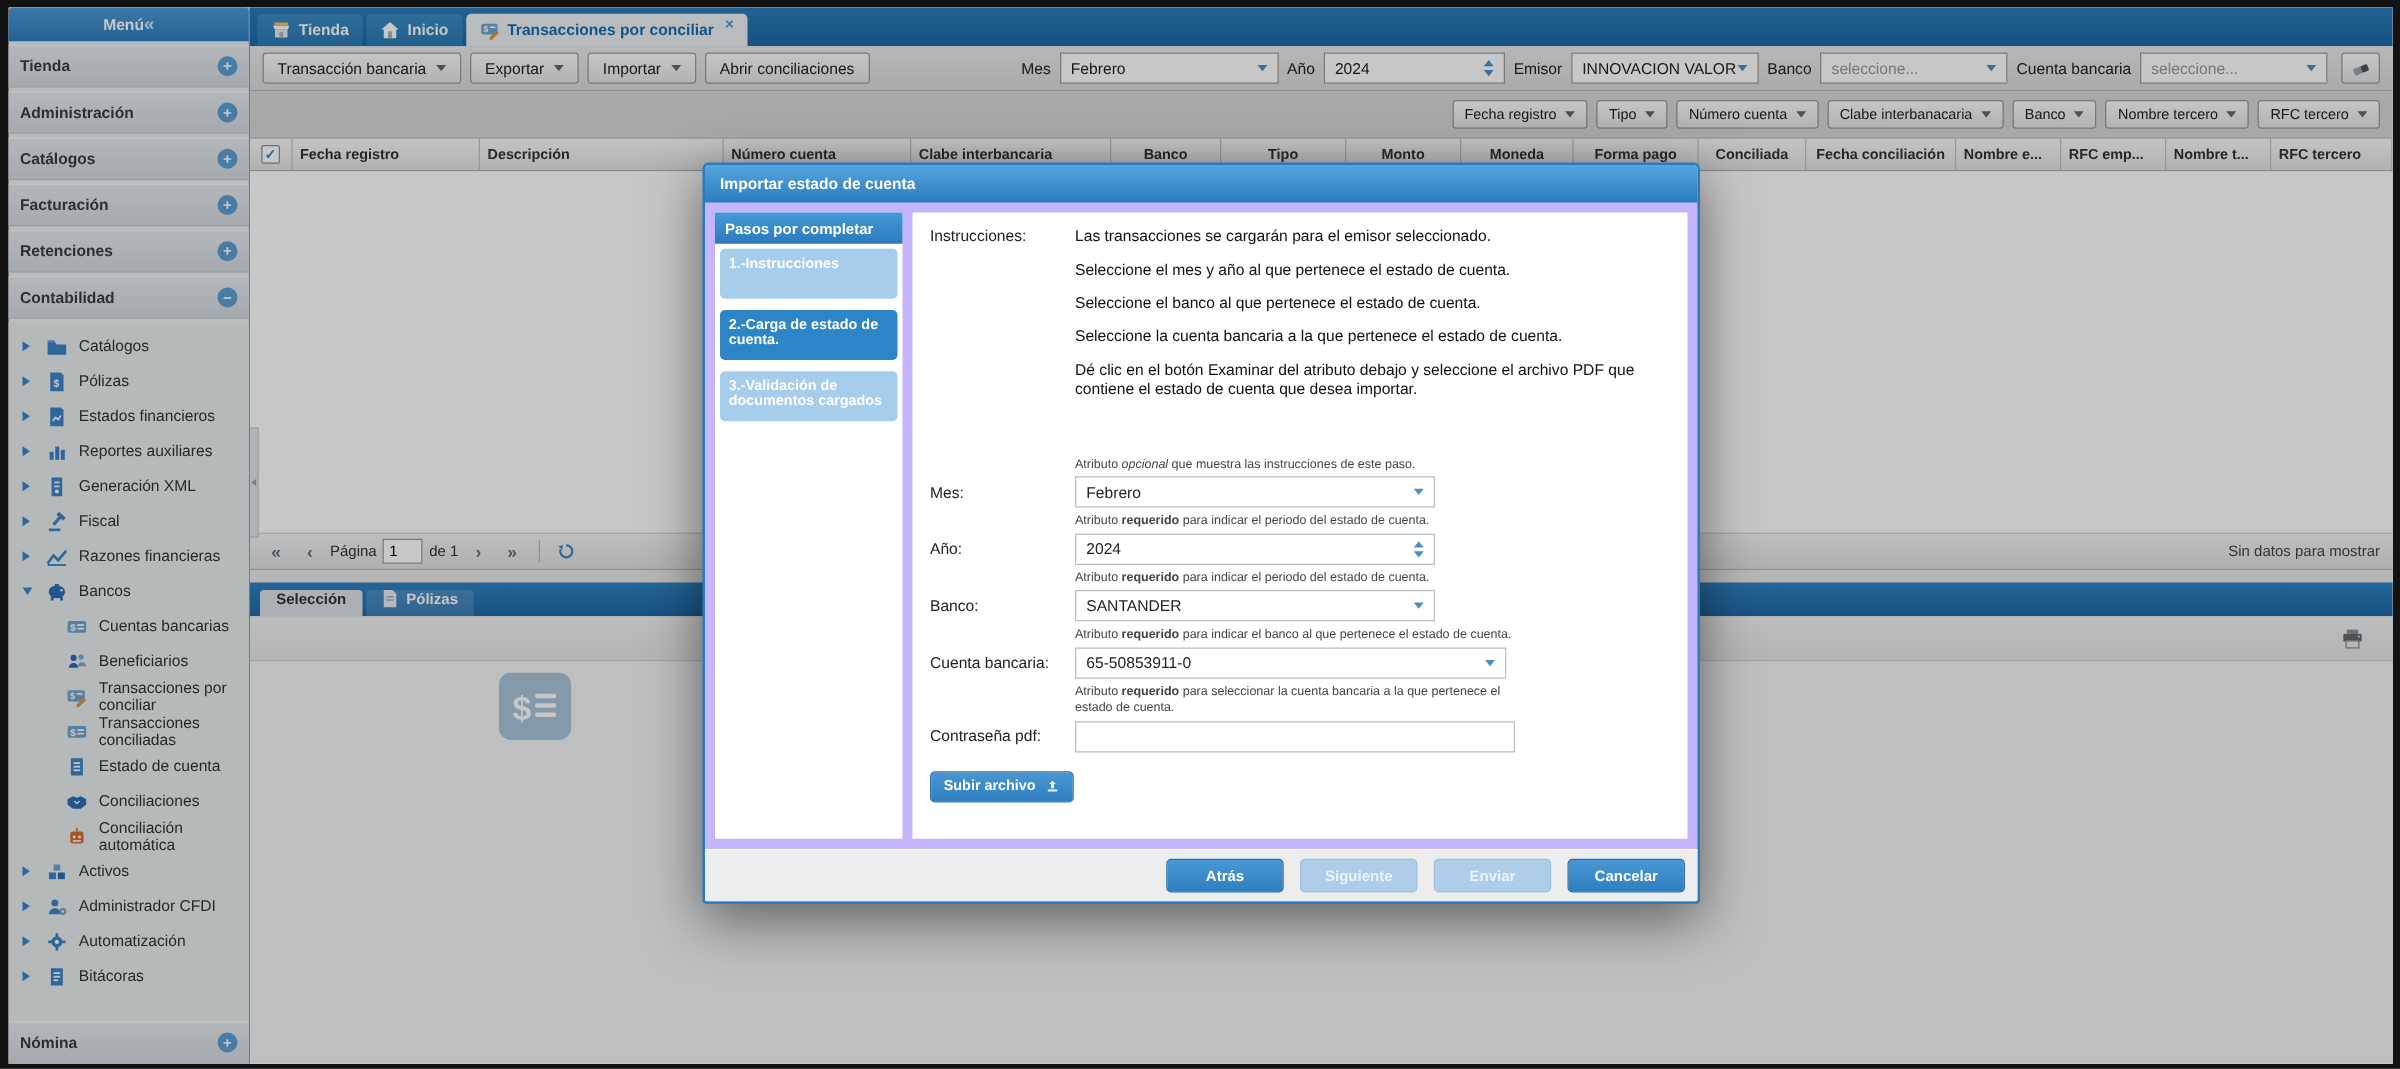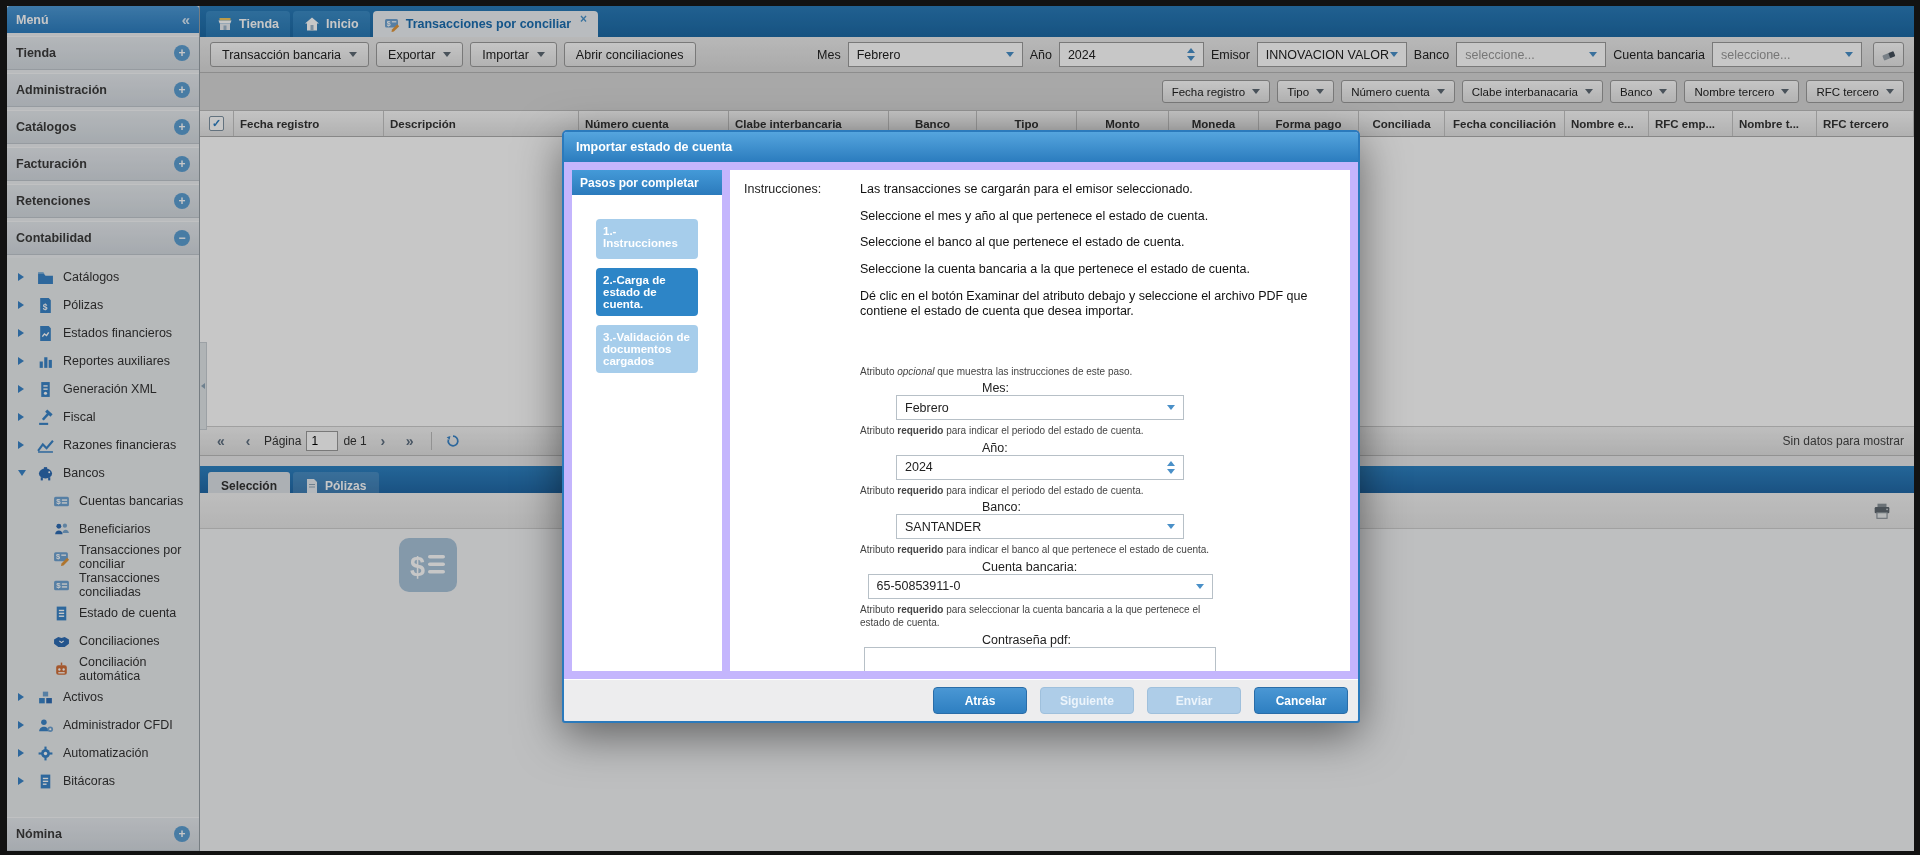--- a/index.html
+++ b/index.html
@@ -3,21 +3,21 @@
 <meta charset="utf-8">
 <style>
 * { box-sizing:border-box; margin:0; padding:0; }
 html,body { width:1920px; height:855px; overflow:hidden; }
 body { background:#121212; font-family:"Liberation Sans",sans-serif; position:relative; }
 svg text { font-family:"Liberation Sans",sans-serif; }
 .app { position:absolute; left:7px; top:6px; right:6px; bottom:4px; display:flex; background:#eceff1; }
 
 
 .sidebar { width:193px; background:#eef0f2; display:flex; flex-direction:column; border-right:1px solid #98a0a7; flex-shrink:0; }
-.sb-header { height:27px; background:linear-gradient(#4e9ad6,#2d7ec0); color:#fff; font-weight:bold; font-size:12.5px; display:flex; align-items:center; justify-content:space-between; padding:0 9px; margin-bottom:3px; border-radius:3px 3px 0 0; }
+.sb-header { height:27px; background:linear-gradient(#4e9ad6,#2d7ec0); color:#fff; font-weight:bold; font-size:12.5px; display:flex; align-items:center; justify-content:center; padding:0 9px; margin-bottom:3px; border-radius:3px 3px 0 0; }
 .sb-collapse { color:#d7e9f8; font-size:15px; line-height:15px; cursor:pointer; }
 .sb-item { height:34px; background:linear-gradient(#e6eaee,#d4dae0); margin-bottom:3px; display:flex; align-items:center; justify-content:space-between; padding:0 9px; font-weight:bold; color:#3c3c3c; font-size:12.5px; border-top:1px solid #f6f8f9; border-bottom:1px solid #c0c7cd; cursor:pointer; }
 .plusicon { width:16px; height:16px; border-radius:50%; background:#5d9fd3; color:#fff; font-size:12px; line-height:16px; text-align:center; font-weight:bold; flex-shrink:0; }
 .sb-tree { flex:1; background:#eaedef; padding-top:5px; overflow:hidden; }
 .trow { height:28px; display:flex; align-items:center; font-size:12.5px; color:#333; cursor:pointer; }
 .arrbox { width:10px; margin-left:11px; display:flex; }
 .arr-r { width:0; height:0; border-top:4px solid transparent; border-bottom:4px solid transparent; border-left:6px solid #3a85c8; }
 .arr-d { width:0; height:0; border-left:4px solid transparent; border-right:4px solid transparent; border-top:6px solid #3a85c8; }
 .ticon { width:17px; height:17px; margin-left:9px; margin-right:9px; flex-shrink:0; }
 .trow.child { padding-left:37px; }
@@ -58,50 +58,50 @@
 .splitter .mini { width:0;height:0;border-top:3px solid transparent;border-bottom:3px solid transparent;border-right:4px solid #8fa6b8; }
 
 .pager { height:30px; background:linear-gradient(#f4f4f4,#e1e1e1); border-top:1px solid #cdcdcd; border-bottom:1px solid #bcbcbc; display:flex; align-items:center; gap:5px; padding:0 10px; font-size:12px; color:#333; flex-shrink:0; }
 .pbtn { width:22px; height:22px; display:flex; align-items:center; justify-content:center; color:#5e6f80; font-size:14px; font-weight:bold; border-radius:3px; cursor:pointer; }
 .pinput { width:32px; height:20px; border:1px solid #9b9b9b; background:#fff; font-size:12px; padding:0 4px; font-family:inherit; }
 .psep { width:1px; height:18px; background:#bbb; margin:0 5px; }
 .pstatus { margin-left:auto; color:#444; }
 
 .spacerband { height:10px; background:#e9eaeb; flex-shrink:0; }
 .lowerbar { height:27px; background:linear-gradient(#2f83c3,#2169a7); display:flex; align-items:flex-end; padding-left:8px; gap:3px; flex-shrink:0; }
-.ltab { height:21px; padding:0 13px; display:flex; align-items:flex-end; gap:7px; font-size:12px; font-weight:bold; border-radius:3px 3px 0 0; cursor:pointer; }
+.ltab { height:21px; padding:0 13px; display:flex; align-items:flex-start; gap:7px; font-size:12px; font-weight:bold; border-radius:3px 3px 0 0; cursor:pointer; }
 .ltab.active { background:#dde2e7; color:#333; }
 .ltab.inactive { color:#fff; background:rgba(255,255,255,0.14); }
 .lowertools { height:36px; background:linear-gradient(#f3f3f3,#e7e7e7); border-bottom:1px solid #cfcfcf; display:flex; align-items:center; justify-content:flex-end; padding-right:16px; flex-shrink:0; }
 .printbtn { width:32px; height:26px; display:flex; align-items:center; justify-content:center; border-radius:3px; cursor:pointer; }
 .lowercontent { flex:1; background:#f4f5f6; position:relative; }
 .bigicon { position:absolute; left:199px; top:9px; }
 
 
 .overlay { position:absolute; left:7px; top:6px; right:6px; bottom:4px; background:rgba(0,0,0,0.22); z-index:50; }
 .modal { position:absolute; left:562px; top:130px; width:798px; height:593px; z-index:100; background:#c4b5fd; border:2px solid #2b7abc; border-radius:5px 5px 3px 3px; box-shadow:0 12px 45px rgba(0,0,0,0.5); display:flex; flex-direction:column; }
 .mtitle { height:30px; background:linear-gradient(#55a5de,#2b7cbe); border-radius:3px 3px 0 0; color:#fff; font-weight:bold; font-size:12.5px; display:flex; align-items:center; padding:0 12px; flex-shrink:0; }
 .mbody { flex:1; display:flex; gap:8px; padding:8px; min-height:0; }
 .msteps { width:150px; background:#fff; display:flex; flex-direction:column; flex-shrink:0; }
 .phead { height:25px; background:linear-gradient(#449ad8,#2b7abc); color:#fff; font-weight:bold; font-size:12px; display:flex; align-items:center; padding:0 8px; flex-shrink:0; }
-.steps { padding:24px; display:flex; flex-direction:column; gap:9px; }
+.steps { padding:4px; display:flex; flex-direction:column; gap:9px; }
 .step { border-radius:4px; padding:6px 7px; font-size:11.5px; font-weight:bold; color:#fff; background:#a6cdeb; min-height:40px; cursor:pointer; }
 .step.active { background:#2d85c7; }
 .mpanel { flex:1; background:#fff; display:flex; flex-direction:column; min-width:0; }
 .pbody { flex:1; padding:12px 14px; font-size:12.5px; color:#111; overflow:hidden; }
 .instr { display:flex; }
 .ilabel { width:116px; flex-shrink:0; color:#222; }
 .itexts { flex:1; display:flex; flex-direction:column; gap:11px; padding-right:8px; line-height:1.25; }
 .gapv { height:42px; }
 .hintrow { display:flex; }
 .hsp { width:116px; flex-shrink:0; }
 .hint { font-size:10px; color:#444; padding:3px 0 2px; line-height:1.35; max-width:360px; }
 .hint i { font-style:italic; }
 .hint b { font-weight:bold; }
-.frow { display:flex; align-items:center; margin:1px 0;flex-direction:column; }
+.frow { display:flex; align-items:center; margin:1px 0; }
 .flabel { width:116px; flex-shrink:0; font-size:12.5px; color:#222; }
 .fsel { width:288px; height:25px; border:1px solid #b7c0c7; display:flex; align-items:center; justify-content:space-between; padding:0 8px; font-size:12.5px; color:#222; cursor:pointer; background:#fff; }
 .fsel.wide { width:345px; }
 .finput { width:352px; height:25px; border:1px solid #b7c0c7; padding:0 8px; font-size:12.5px; font-family:inherit; background:#fff; }
 .uploadrow { display:flex; justify-content:flex-start; padding:14px 4px 0 0; }
 .ubtn { background:linear-gradient(#4896d3,#2f7fc1); border:1px solid #2a6da8; color:#fff; font-weight:bold; font-size:11.5px; border-radius:4px; height:25px; display:flex; align-items:center; gap:7px; padding:0 10px; cursor:pointer; }
 .mfooter { height:42px; border-top:1px solid #fff; background:#ededee; display:flex; align-items:center; justify-content:flex-end; gap:13px; padding-right:10px; flex-shrink:0; border-radius:0 0 2px 2px; }
 .mbtn { width:94px; height:27px; border-radius:4px; font-weight:bold; font-size:12px; display:flex; align-items:center; justify-content:center; cursor:pointer; }
 .mbtn.on { background:linear-gradient(#4a97d4,#2e7fc1); border:1px solid #2a6da8; color:#fff; }
 .mbtn.off { background:#aecde8; border:1px solid #9fc0dc; color:#ecf4fb; cursor:default; }

